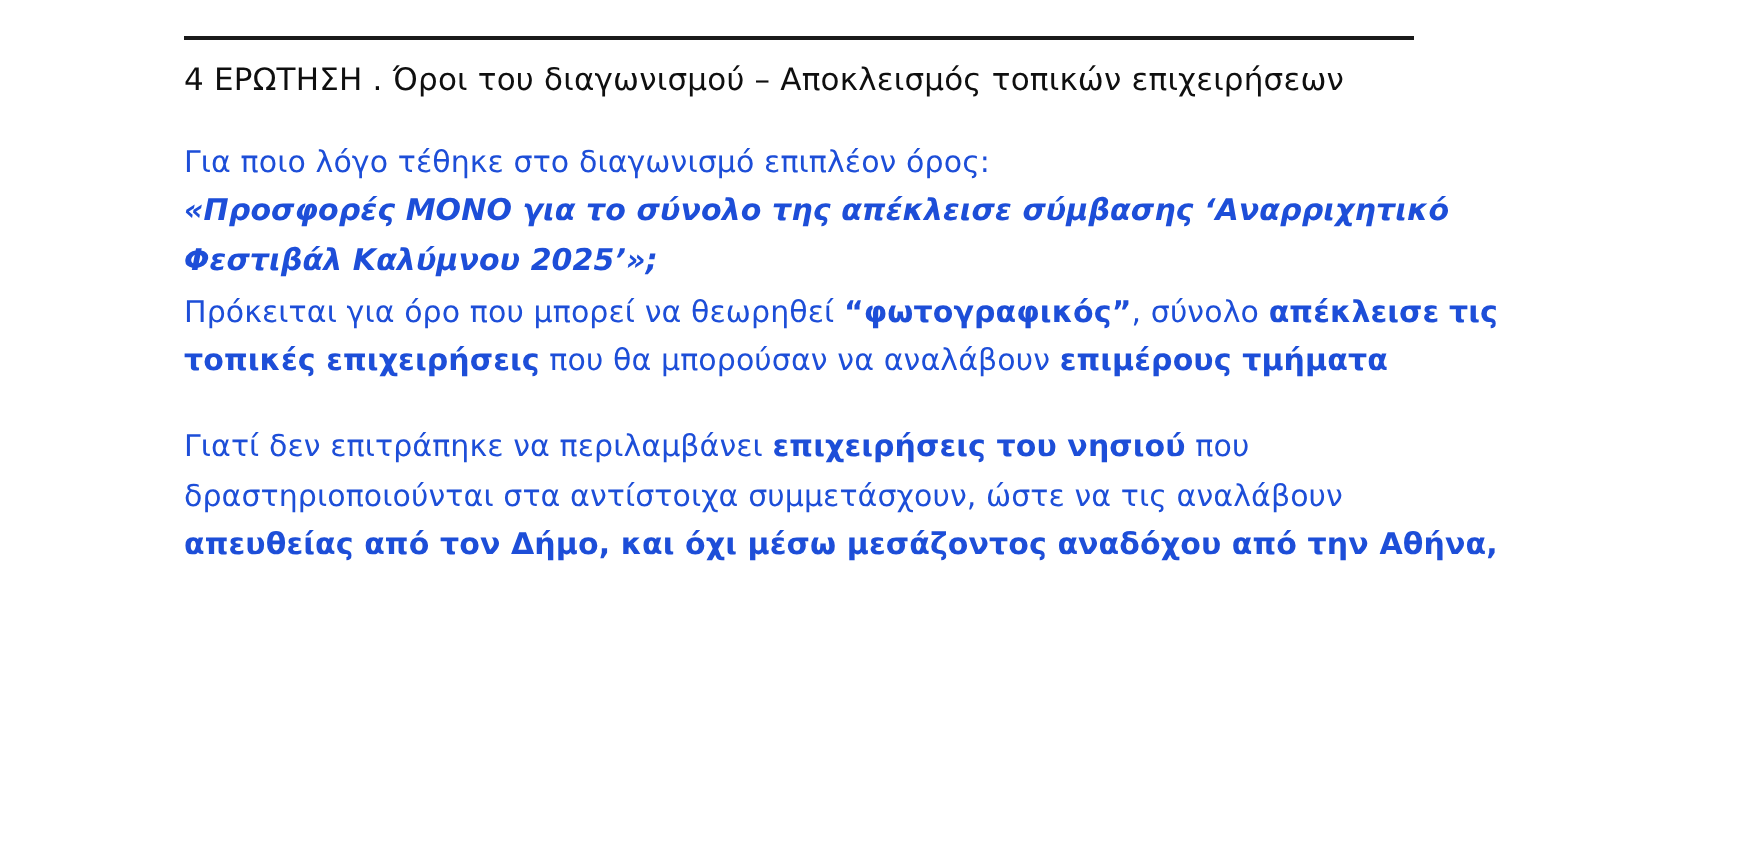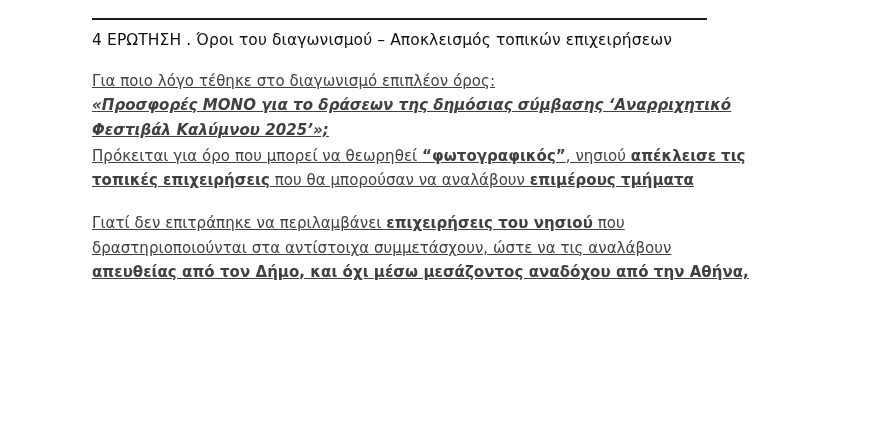--- a/index.html
+++ b/index.html
@@ -38,50 +38,49 @@
     font-weight: 400;
     letter-spacing: 0.1px;
     color: #0f0f0f;
     margin: 0 0 18px 0;
     white-space: nowrap;
   }
   p.para {
     font-size: 15px;
     line-height: 1.62;
     margin: 0;
-    color: #404040;
+    color: #1d4ed8;
     letter-spacing: 0.05px;
-    text-decoration: underline;
   }
   .gap-sm { height: 2px; }
   .gap-md { height: 19px; }
   .b { font-weight: 700; }
   .bi { font-weight: 700; font-style: italic; }
   .line { display: block; }
 </style>
 </head>
 <body>
 
 <div class="page">
   <div class="doc-body">
 
     <div class="top-rule"></div>
 
     <div class="q-title">4 ΕΡΩΤΗΣΗ . Όροι του διαγωνισμού – Αποκλεισμός τοπικών επιχειρήσεων</div>
 
     <p class="para">
       <span class="line">Για ποιο λόγο τέθηκε στο διαγωνισμό επιπλέον  όρος:</span>
-      <span class="line bi">«Προσφορές ΜΟΝΟ για το δράσεων της δημόσιας σύμβασης ‘Αναρριχητικό</span>
+      <span class="line bi">«Προσφορές ΜΟΝΟ για το σύνολο της απέκλεισε σύμβασης ‘Αναρριχητικό</span>
       <span class="line bi">Φεστιβάλ Καλύμνου 2025’»;</span>
     </p>
 
     <div class="gap-sm"></div>
 
     <p class="para">
-      <span>Πρόκειται για όρο που μπορεί να θεωρηθεί </span><span class="b">“φωτογραφικός”</span><span>, νησιού </span><span class="b">απέκλεισε</span>
+      <span>Πρόκειται για όρο που μπορεί να θεωρηθεί </span><span class="b">“φωτογραφικός”</span><span>, σύνολο </span><span class="b">απέκλεισε</span>
       <span class="b">τις τοπικές επιχειρήσεις</span><span> που θα μπορούσαν να αναλάβουν </span><span class="b">επιμέρους τμήματα</span>
     </p>
 
     <div class="gap-md"></div>
 
 
     <p class="para">
       <span>Γιατί δεν επιτράπηκε να περιλαμβάνει </span><span class="b">επιχειρήσεις του νησιού</span><span> που</span>
       <span class="line">δραστηριοποιούνται στα αντίστοιχα συμμετάσχουν, ώστε να τις αναλάβουν</span>
       <span class="line b">απευθείας από τον Δήμο, και όχι μέσω μεσάζοντος αναδόχου από την Αθήνα,</span>

